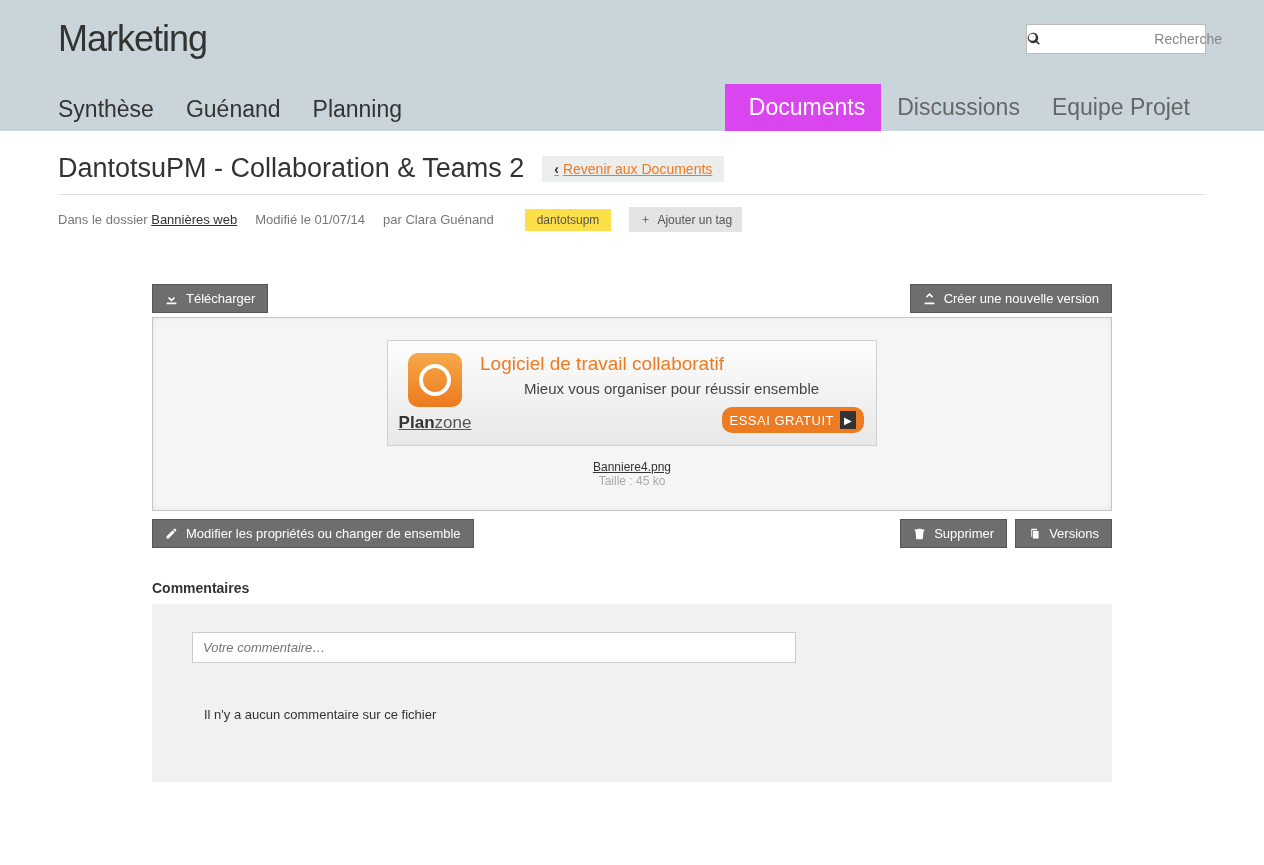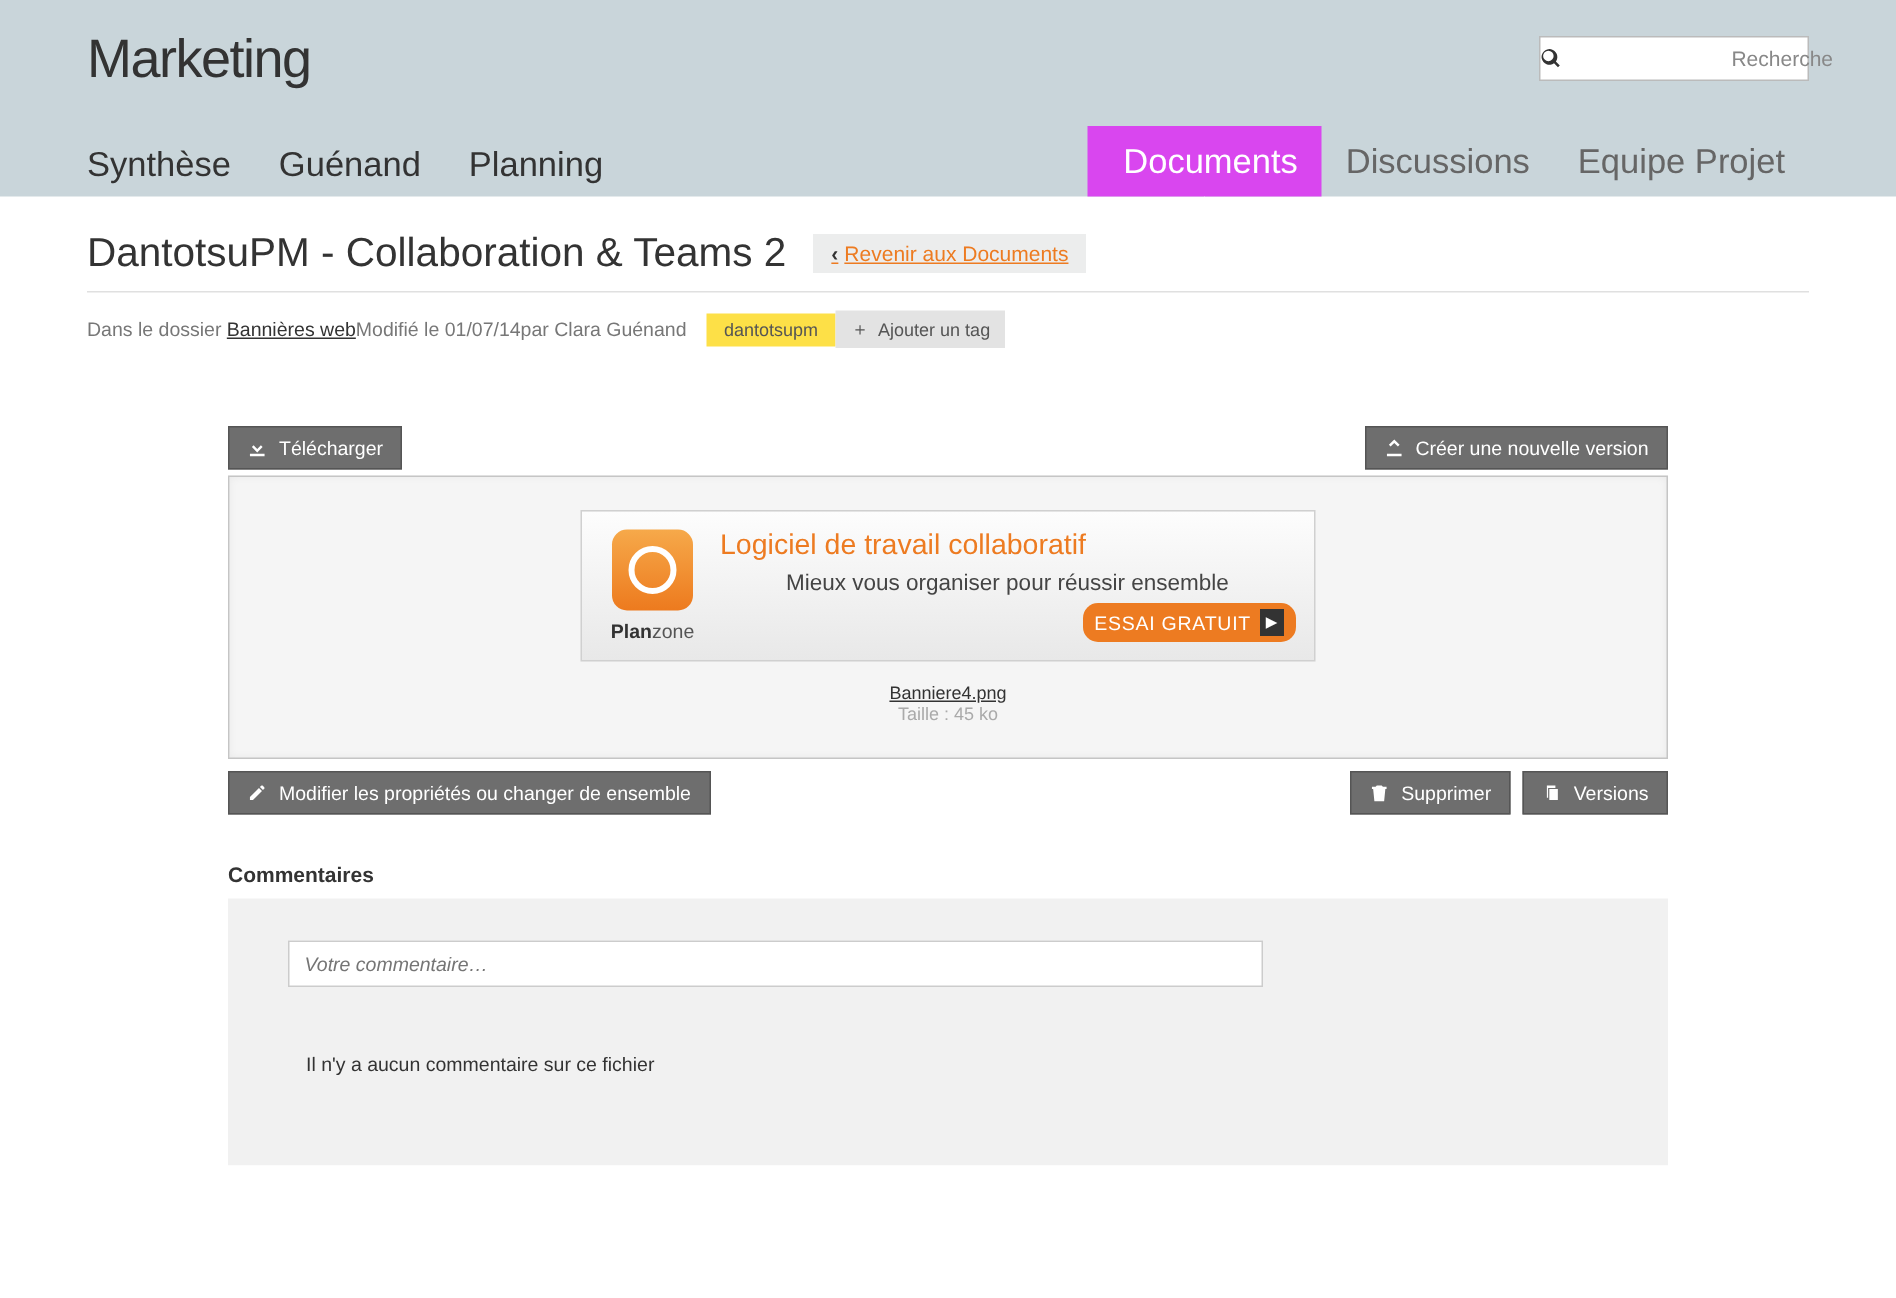--- a/index.html
+++ b/index.html
@@ -16,49 +16,49 @@
 .nav-item { font-size: 23px; color: #333; padding: 8px 0; cursor: pointer; }
 .nav-right { display: flex; gap: 0; align-items: flex-end; position: relative; }
 .nav-right .nav-item { padding: 10px 16px; color: #666; position: relative; }
 .nav-right .nav-item.active { background: #d946ef; color: #fff; padding-left: 24px; }
 .nav-right .nav-item.active::after { content: ''; position: absolute; bottom: -8px; left: 50%; transform: translateX(-50%); border-left: 8px solid transparent; border-right: 8px solid transparent; border-bottom: 8px solid #fff; }
 .body-wrap { padding: 0 58px; }
 .page-title-row { display: flex; align-items: center; gap: 18px; padding: 22px 0 10px 0; border-bottom: 1px solid #e0e0e0; }
 .page-title { font-size: 27px; font-weight: 400; color: #333; }
 .back-link { background: #eceded; padding: 5px 12px; font-size: 14px; color: #ed7b21; text-decoration: underline; cursor: pointer; display: flex; align-items: center; gap: 4px; }
 .back-link .chev { color: #333; font-weight: bold; text-decoration: none; }
-.meta-row { display: flex; align-items: center; padding: 12px 0; font-size: 13px; color: #777; flex-wrap: wrap; }
+.meta-row { display: flex; align-items: center; gap: 18px; padding: 12px 0; font-size: 13px; color: #777; flex-wrap: wrap; }
 .meta-row .folder-label { color: #777; }
 .meta-row .folder-link { color: #333; text-decoration: underline; cursor: pointer; }
 .tag { background: #fde047; padding: 4px 12px; font-size: 12px; color: #555; margin-left: 13px; }
 .add-tag { background: #e3e3e3; padding: 4px 10px; font-size: 12px; color: #555; cursor: pointer; display: flex; align-items: center; gap: 6px; }
 .content-inner { max-width: 960px; margin: 40px auto 0 auto; }
 .action-row { display: flex; justify-content: space-between; margin-bottom: 4px; }
 .dark-btn { background: #6e6e6e; color: #fff; border: 1px solid #555; padding: 6px 12px; font-size: 13px; cursor: pointer; display: inline-flex; align-items: center; gap: 8px; }
 .dark-btn svg { width: 13px; height: 13px; }
 .preview-box { border: 1px solid #c5c5c5; background: #f5f5f5; padding: 22px; box-shadow: inset 0 0 6px rgba(0,0,0,.05); }
 .banner { width: 490px; margin: 0 auto; background: linear-gradient(#fdfdfd,#e8e8e8); border: 1px solid #d0d0d0; display: flex; padding: 12px; position: relative; }
 .banner-logo-col { display: flex; flex-direction: column; align-items: center; width: 70px; margin-right: 10px; }
 .banner-logo { width: 54px; height: 54px; border-radius: 10px; background: linear-gradient(#f6a94a,#ed7a1e); display: flex; align-items: center; justify-content: center; }
 .banner-logo-inner { width: 32px; height: 32px; border-radius: 50%; border: 4px solid #fff; background: transparent; position: relative; }
-.banner-brand { font-size: 13px; color: #555; margin-top: 6px; }
+.banner-brand { font-size: 17px; color: #555; margin-top: 6px; text-decoration: underline; }
 .banner-brand b { color: #333; }
 .banner-text { flex: 1; }
 .banner-text h3 { color: #ed7b21; font-weight: 400; font-size: 19px; margin-bottom: 4px; }
 .banner-text p { color: #444; font-size: 15px; line-height: 1.35; margin-left: 44px; }
 .banner-cta { background: #ed7b21; color: #fff; padding: 4px 8px; font-size: 13px; letter-spacing: .5px; position: absolute; bottom: 12px; right: 12px; display: flex; align-items: center; gap: 6px; border-radius: 10px; }
 .banner-cta .arrow { background: #333; color: #fff; width: 16px; height: 18px; display: inline-flex; align-items: center; justify-content: center; font-size: 10px; }
 .file-meta { text-align: center; margin-top: 14px; font-size: 12px; }
 .file-name { text-decoration: underline; color: #333; cursor: pointer; }
 .file-size { color: #aaa; }
 .below-row { display: flex; justify-content: space-between; margin-top: 8px; gap: 8px; }
 .below-row .right { display: flex; gap: 8px; }
 .comments-title { font-size: 14px; font-weight: bold; color: #333; margin-top: 32px; margin-bottom: 8px; }
 .comments-box { background: #f1f1f1; padding: 28px 40px 60px 40px; }
-.comment-input { width: 650px; max-width: 100%; border: 1px solid #ccc; padding: 7px 10px; font-size: 13px; color: #666; font-style: italic; background: #fff; }
+.comment-input { width: 604px; max-width: 100%; border: 1px solid #ccc; padding: 7px 10px; font-size: 13px; color: #666; font-style: italic; background: #fff; }
 .no-comments { font-size: 13px; color: #333; margin-top: 44px; margin-left: 12px; }
 svg { fill: currentColor; }
 </style>
 </head>
 <body>
 
 <div class="header">
   <div class="header-top">
     <div class="app-title">Marketing</div>
     <div class="search-box">

